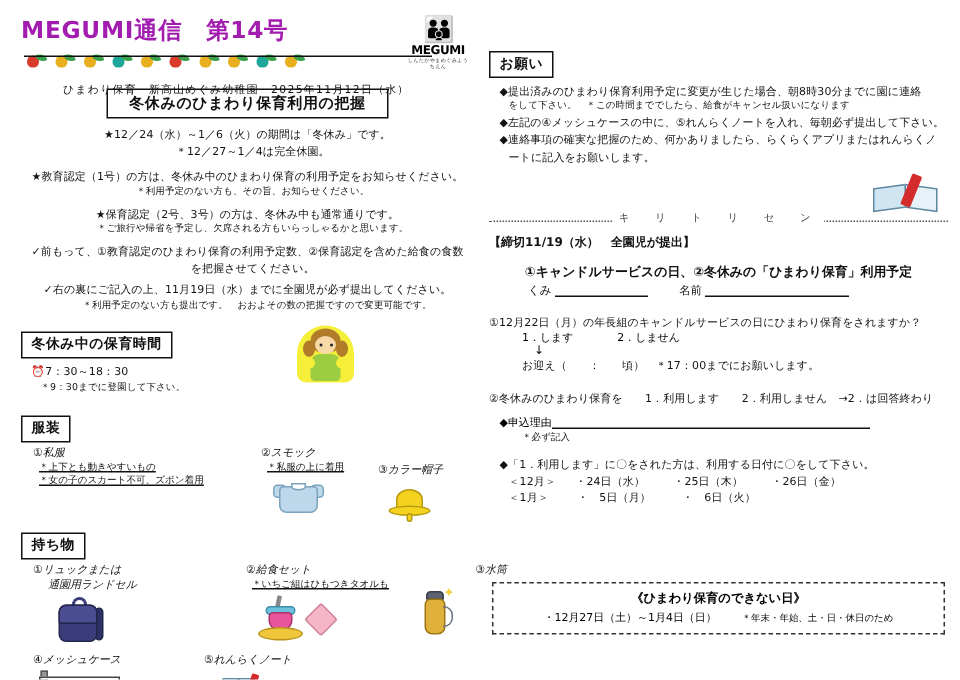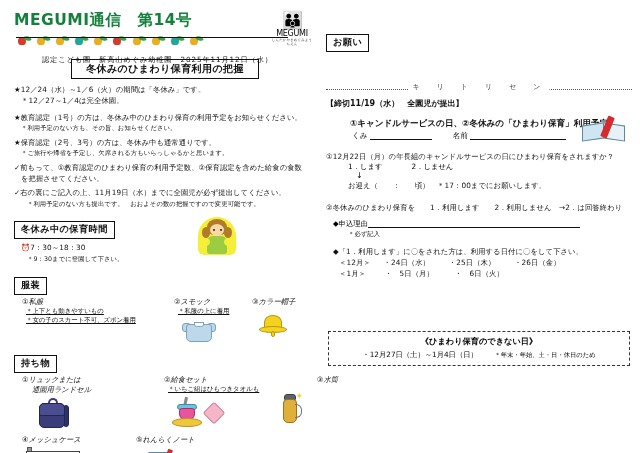--- a/index.html
+++ b/index.html
@@ -15,40 +15,40 @@
     width: 640px; height: 453px;
     background: #fff;
   }
   .col-left  { position: absolute; left: 14px;  top: 10px; width: 302px; height: 436px; }
   .col-right { position: absolute; left: 326px; top: 30px; width: 306px; height: 412px; }
 
   
   .masthead { position: relative; height: 42px; }
   .mast-title {
     font-size: 15.5px; font-weight: bold; letter-spacing: .5px;
-    color: #15803d; white-space: nowrap;
+    color: #a21caf; white-space: nowrap;
     display: inline-block;
   }
   .mast-underline {
     position: absolute; left: 2px; top: 27px; width: 272px;
     border-bottom: 1.6px solid #111;
   }
   .mast-icons { display: inline-block; vertical-align: 2px; margin-left: 4px; white-space: nowrap; }
   .bird { display:inline-block; width: 13px; height: 11px; position: relative; margin-right: 1px; vertical-align: middle;}
   .bird .body { position:absolute; left:0; top:1px; width:8px; height:8px; border-radius:50% 50% 45% 45%; }
   .bird .leaf { position:absolute; left:6px; top:0px; width:7px; height:5px; border-radius:0 80% 0 80%; background:#39a14b; transform: rotate(-14deg); }
   .mast-sub {
     font-size: 7.2px; color: #111; letter-spacing: .9px;
     margin-top: 3px; margin-left: 28px; white-space: nowrap;
   }
   .logo-megumi {
     position: absolute; right: 2px; top: 2px; width: 44px; text-align: center;
   }
   .logo-fig { font-size: 17px; line-height: 17px; letter-spacing: -2px; color:#000; font-weight:bold;}
-  .logo-word { font-size: 8px; font-weight: normal; letter-spacing: -.3px; }
+  .logo-word { font-size: 8px; font-weight: bold; letter-spacing: -.3px; }
   .logo-sub2 { font-size: 3.4px; letter-spacing: .2px; color:#333; }
 
   
   .boxhead {
     display: inline-block;
     border: 1px solid #111;
     padding: 1px 6px 2px 6px;
     font-size: 9.2px; font-weight: bold; letter-spacing: .4px;
     background: #fff; color:#111;
   }
@@ -193,33 +193,33 @@
         <span class="bird"><span class="body" style="background:#e8b020"></span><span class="leaf"></span></span>
         <span class="bird"><span class="body" style="background:#1fa89a"></span><span class="leaf"></span></span>
         <span class="bird"><span class="body" style="background:#e8b020"></span><span class="leaf"></span></span>
         <span class="bird"><span class="body" style="background:#d93b2b"></span><span class="leaf"></span></span>
         <span class="bird"><span class="body" style="background:#e8b020"></span><span class="leaf"></span></span>
         <span class="bird"><span class="body" style="background:#e8b020"></span><span class="leaf"></span></span>
         <span class="bird"><span class="body" style="background:#1fa89a"></span><span class="leaf"></span></span>
         <span class="bird"><span class="body" style="background:#e8b020"></span><span class="leaf"></span></span>
       </span>
       <div class="mast-underline"></div>
-      <div class="mast-sub">認定こども園　新高山めぐみ幼稚園　2025年11月12日（水）</div>
+      <div class="mast-sub">ひまわり保育　新高山めぐみ幼稚園　2025年11月12日（水）</div>
 
       <div class="logo-megumi">
         <div class="logo-fig">👪</div>
         <div class="logo-word">MEGUMI</div>
         <div class="logo-sub2">しんたかやまめぐみようちえん</div>
       </div>
     </div>
 
     <div class="sec-center" style="margin-top:5px;">
       <span class="boxhead">冬休みのひまわり保育利用の把握</span>
     </div>
-    <div style="margin-top:5px;">
+    <div style="margin-top:5px;text-align:center;">
       <div class="ln">★12／24（水）～1／6（火）の期間は「冬休み」です。</div>
       <div class="ln ind1">＊12／27～1／4は完全休園。</div>
       <div class="ln" style="margin-top:5px;">★教育認定（1号）の方は、冬休み中のひまわり保育の利用予定をお知らせください。</div>
       <div class="ln sm ind1">＊利用予定のない方も、その旨、お知らせください。</div>
       <div class="ln" style="margin-top:4px;">★保育認定（2号、3号）の方は、冬休み中も通常通りです。</div>
       <div class="ln sm ind1">＊ご旅行や帰省を予定し、欠席される方もいらっしゃるかと思います。</div>
       <div class="ln" style="margin-top:4px;">✓前もって、①教育認定のひまわり保育の利用予定数、②保育認定を含めた給食の食数</div>
       <div class="ln ind1">を把握させてください。</div>
       <div class="ln" style="margin-top:3px;">✓右の裏にご記入の上、11月19日（水）までに全園児が必ず提出してください。</div>
       <div class="ln sm ind2">＊利用予定のない方も提出です。　おおよその数の把握ですので変更可能です。</div>
@@ -255,21 +255,21 @@
         <div class="itemcol" style="left:160px; width:80px;">
           <div class="ic-title"><span>②</span><span>スモック</span></div>
           <div class="ic-note">＊私服の上に着用</div>
           <div class="art ill ill-smock" style="margin-left:8px;">
             <span class="sl"></span>
               <span class="sr"></span>
               <span class="t"></span>
               <span class="nk"></span>
           </div>
         </div>
-        <div class="itemcol" style="left:238px; width:70px;">
+        <div class="itemcol" style="left:238px; width:70px;margin-top:11px;">
           <div class="ic-title"><span>③</span><span>カラー帽子</span></div>
           <div class="art ill ill-hat" style="margin-left:6px; margin-top:6px;">
             <span class="dome"></span>
               <span class="brim"></span>
               <span class="strap"></span>
           </div>
         </div>
       </div>
     </div>
 
@@ -329,20 +329,27 @@
         </div>
       </div>
     </div>
 
   </div>
 
   <div class="col-right">
 
     <div>
       <span class="boxhead">お願い</span>
+      <div style="margin-top:3px;">
+        <div class="ln ind1">◆提出済みのひまわり保育利用予定に変更が生じた場合、朝8時30分までに園に連絡</div>
+        <div class="ln sm ind2">をして下さい。　＊この時間まででしたら、給食がキャンセル扱いになります</div>
+        <div class="ln ind1">◆左記の④メッシュケースの中に、⑤れんらくノートを入れ、毎朝必ず提出して下さい。</div>
+        <div class="ln ind1">◆連絡事項の確実な把握のため、何かありましたら、らくらくアプリまたはれんらくノ</div>
+        <div class="ln ind2">ートに記入をお願いします。</div>
+      </div>
       <div class="ill ill-book">
         <span class="lf"></span>
           <span class="rf"></span>
           <span class="pn"></span>
       </div>
     </div>
 
     <div class="cutline" style="margin-top:30px;text-align:right;">
       <div class="dash"></div>
       <div class="scissors">キ　リ　ト　リ　セ　ン</div>

